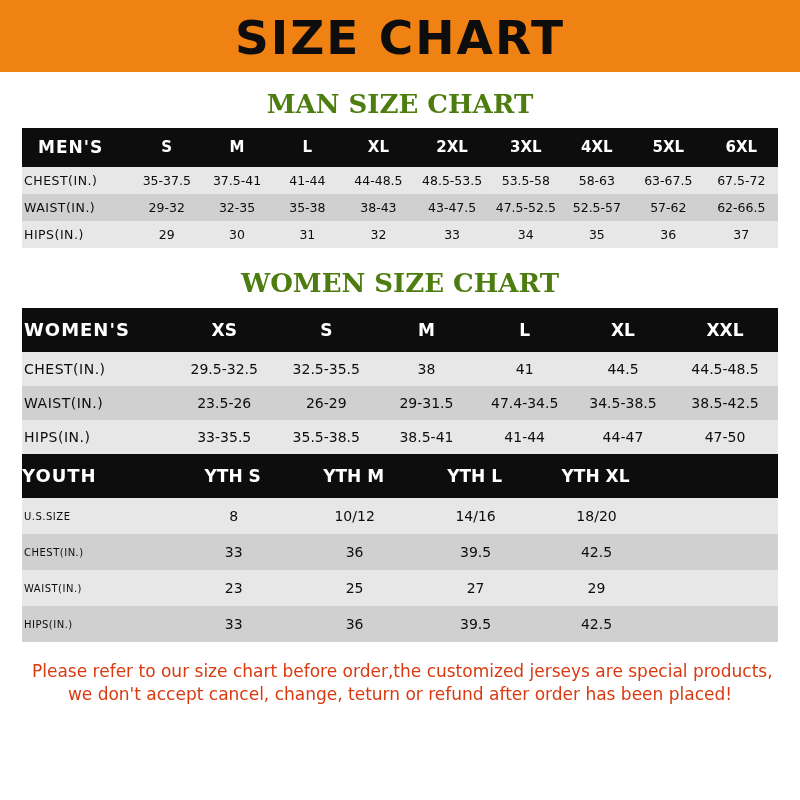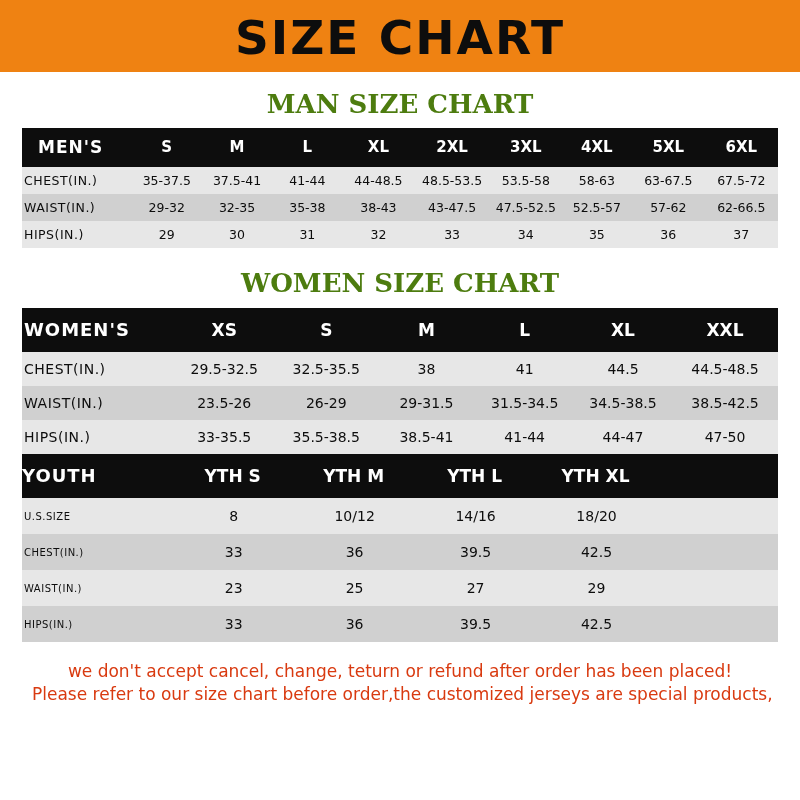--- a/index.html
+++ b/index.html
@@ -232,21 +232,21 @@
           <td>38</td>
           <td>41</td>
           <td>44.5</td>
           <td>44.5-48.5</td>
         </tr>
         <tr class="alt-dark">
           <td class="rowlabel">WAIST(IN.)</td>
           <td>23.5-26</td>
           <td>26-29</td>
           <td>29-31.5</td>
-          <td>31.5-34.5</td>
+          <td>47.4-34.5</td>
           <td>34.5-38.5</td>
           <td>38.5-42.5</td>
         </tr>
         <tr class="alt-light">
           <td class="rowlabel">HIPS(IN.)</td>
           <td>33-35.5</td>
           <td>35.5-38.5</td>
           <td>38.5-41</td>
           <td>41-44</td>
           <td>44-47</td>
@@ -304,18 +304,18 @@
           <td>33</td>
           <td>36</td>
           <td>39.5</td>
           <td>42.5</td>
           <td></td>
         </tr>
       </tbody>
     </table>
 
     <div class="notice">
+      <div>Please refer to our size chart before order,the customized jerseys are special products,</div>
       <div>we don't accept cancel, change, teturn or refund after order has been placed!</div>
-      <div>Please refer to our size chart before order,the customized jerseys are special products,</div>
     </div>
 
   </div>
 </div>
 
 </body></html>

